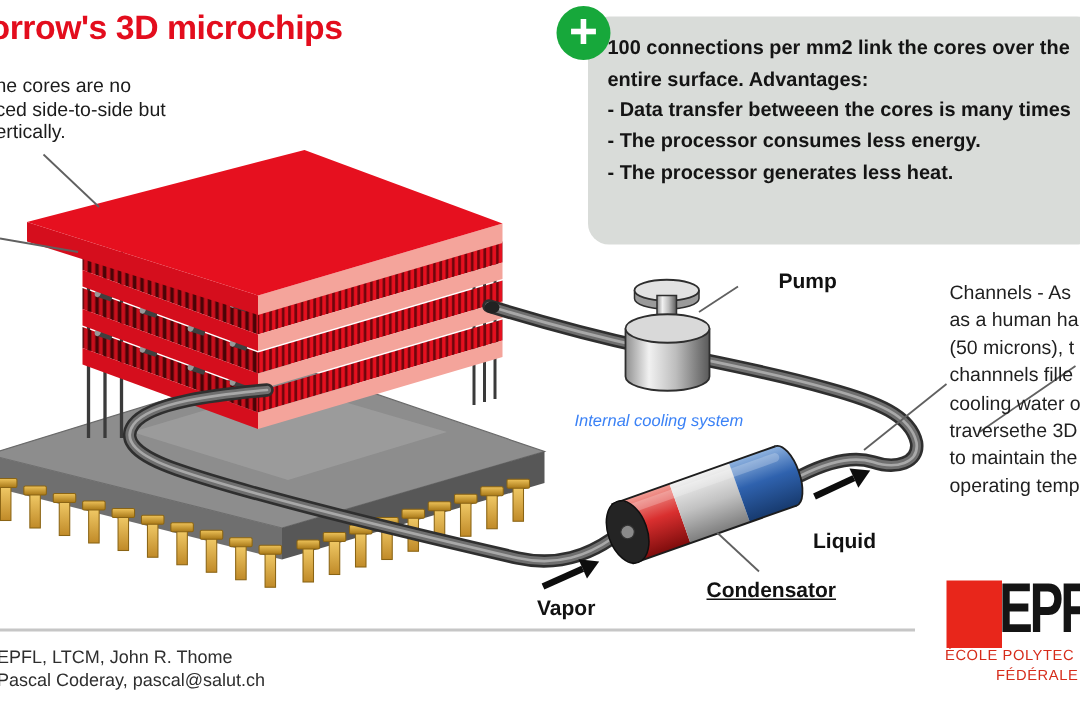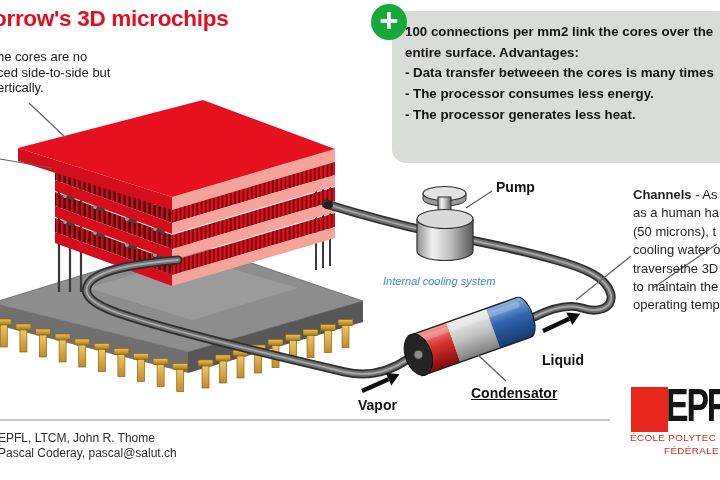--- a/index.html
+++ b/index.html
@@ -9,21 +9,21 @@
   svg.scene{position:absolute;left:0;top:0;width:720px;height:480px;}
   .title{left:-7px;top:6px;font-size:22.5px;font-weight:bold;letter-spacing:-0.3px;
          color:#e30d1d;white-space:nowrap;}
   .intro{left:-3px;top:49px;font-size:13px;line-height:15.5px;color:#1c1c1c;white-space:nowrap;}
   .adv-box{left:392px;top:11px;width:340px;height:152px;background:#d9dcd9;border-radius:14px;}
   .adv-text{left:405px;top:22px;font-size:13.3px;font-weight:bold;color:#141414;
             line-height:20.7px;white-space:nowrap;}
   .plus-badge{left:371px;top:4px;width:36px;height:36px;border-radius:50%;background:#17a83b;
               color:#fff;font-size:33px;font-weight:bold;text-align:center;line-height:33px;}
   .channels{left:633px;top:186px;font-size:13px;line-height:18.4px;color:#1f1f1f;white-space:nowrap;}
-  .channels b{font-weight:bold;margin-top:41px;}
+  .channels b{font-weight:normal;margin-top:41px;}
   .lbl{font-size:14px;font-weight:bold;color:#111;white-space:nowrap;}
   .caption-italic{left:383px;top:275px;font-size:11px;font-style:italic;color:#3b82f6;white-space:nowrap;}
   .divider{left:0;top:419px;width:610px;height:2px;background:#c6c6c6;}
   .credits{left:-2px;top:431px;font-size:12px;line-height:14.5px;color:#2e2e2e;white-space:nowrap;}
   .logo-block{left:631px;top:387px;width:37px;height:45px;background:#e8261b;}
   .logo-letters{left:666px;top:381px;font-size:47px;font-weight:bold;color:#141414;
                 letter-spacing:-3px;line-height:48px;transform:scaleX(0.72);
                 transform-origin:left top;white-space:nowrap;}
   .logo-school{font-size:9.8px;color:#d62b1a;letter-spacing:0.4px;white-space:nowrap;}
 </style>
@@ -217,27 +217,28 @@
     <div>entire surface. Advantages:</div>
     <div>- Data transfer betweeen the cores is many times</div>
     <div>- The processor consumes less energy.</div>
     <div>- The processor generates less heat.</div>
   </div>
 
   <div class="abs channels">
     <div><b>Channels</b><span> - As</span></div>
     <div>as a human ha</div>
     <div>(50 microns), t</div>
+    <div>channnels fille</div>
     <div>cooling water o</div>
     <div>traversethe 3D</div>
     <div>to maintain the</div>
     <div>operating temp</div>
   </div>
 
-  <div class="abs lbl" style="left:470px;top:179px;padding-left:26px;">Pump</div>
+  <div class="abs lbl" style="left:493px;top:179px;padding-left:26px;">Pump</div>
   <div class="abs caption-italic">Internal cooling system</div>
   <div class="abs lbl" style="left:542px;top:352px;">Liquid</div>
   <div class="abs lbl" style="left:471px;top:385px;text-decoration:underline;">Condensator</div>
   <div class="abs lbl" style="left:358px;top:397px;">Vapor</div>
 
   <div class="abs divider"></div>
 
   <div class="abs credits">
     <div>EPFL, LTCM, John R. Thome</div>
     <div>Pascal Coderay, pascal@salut.ch</div>

